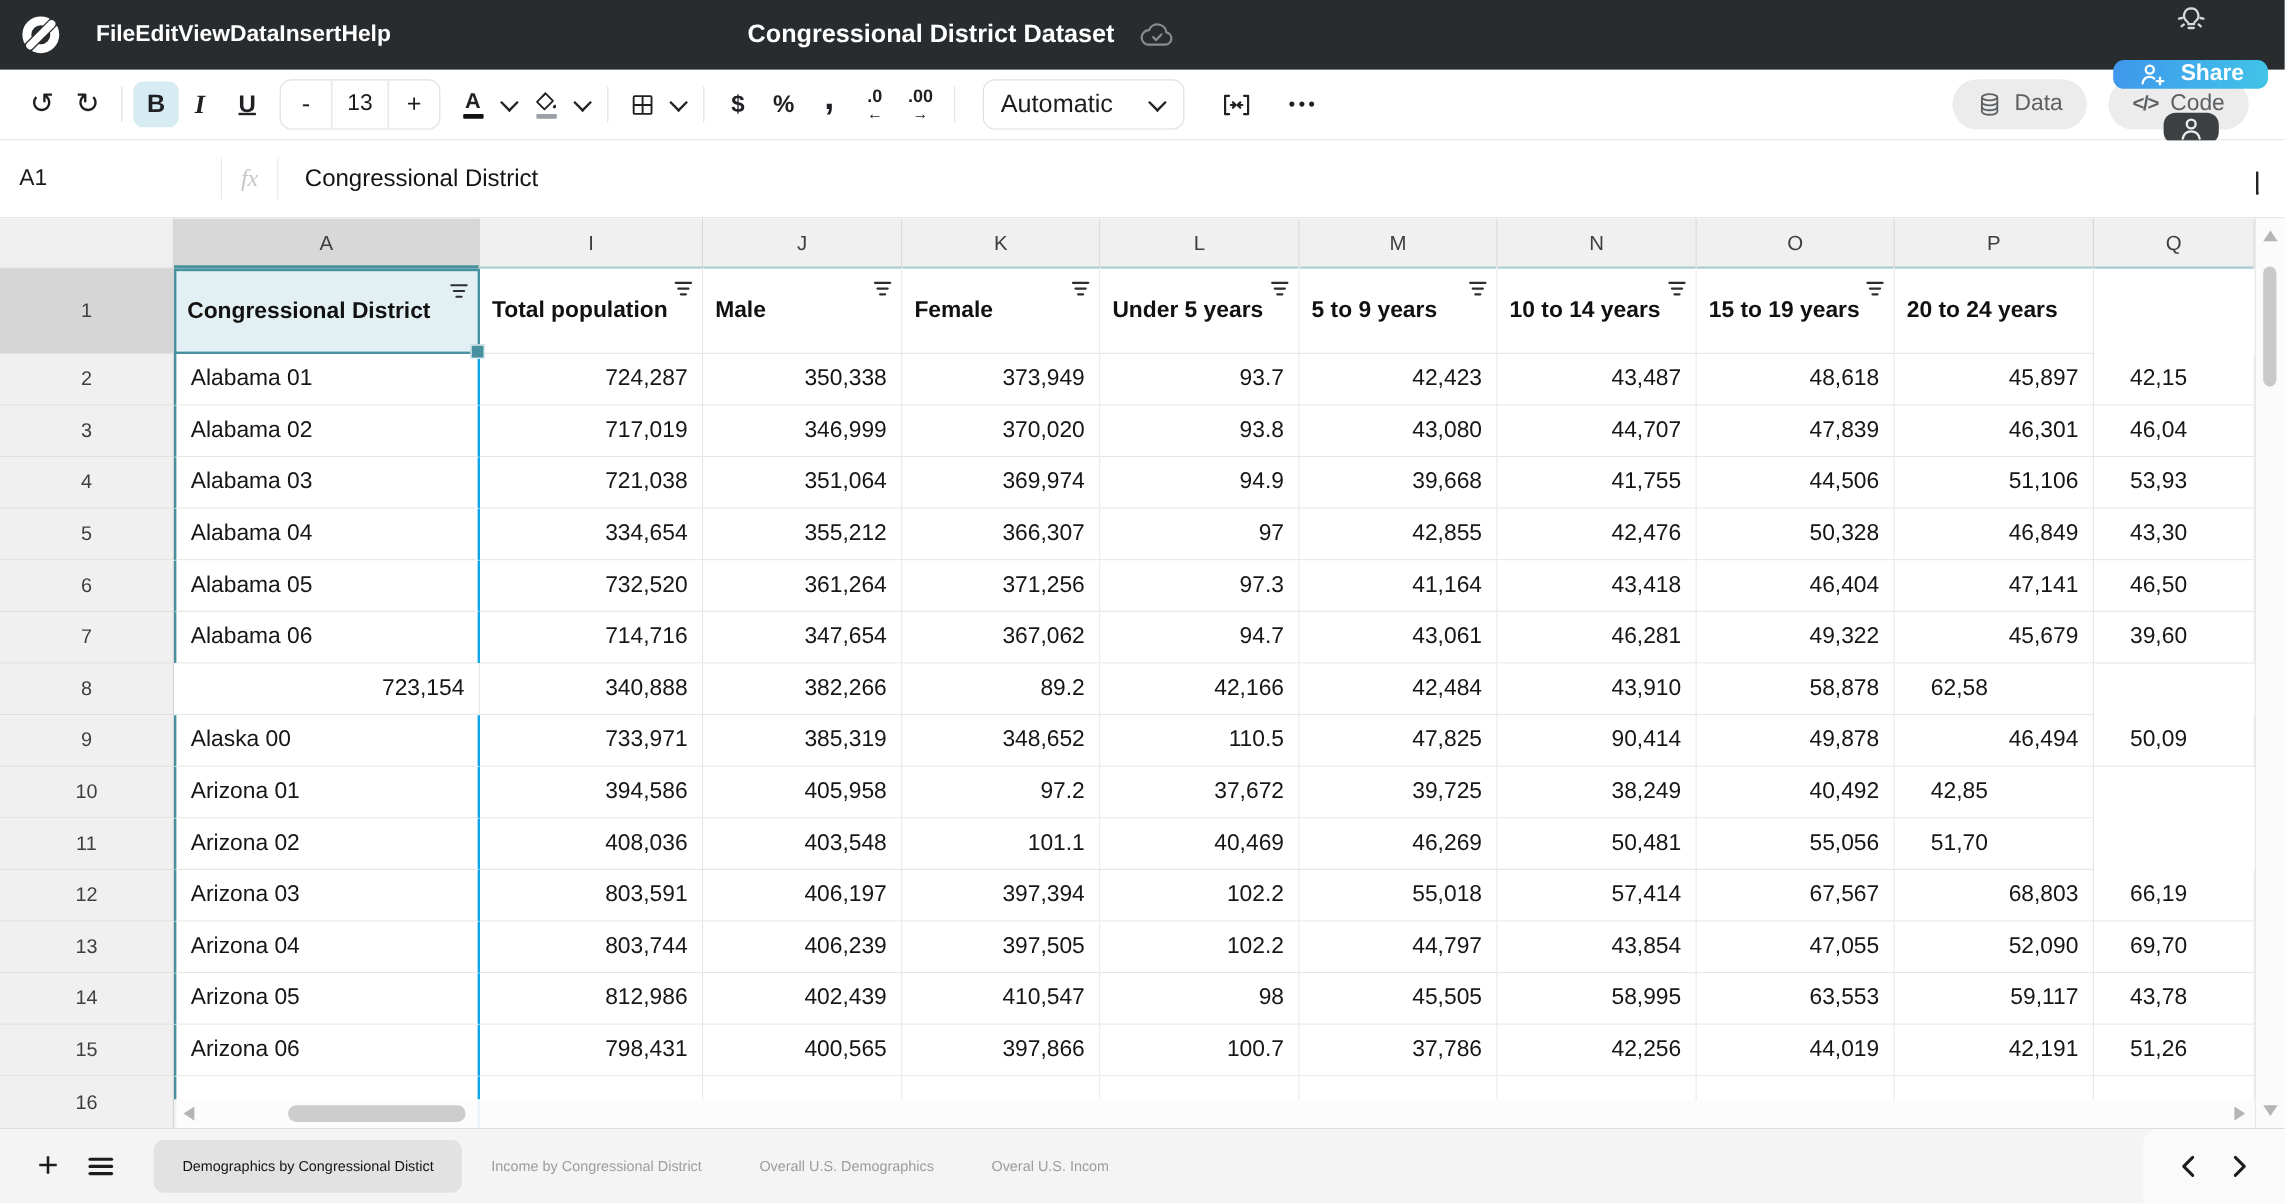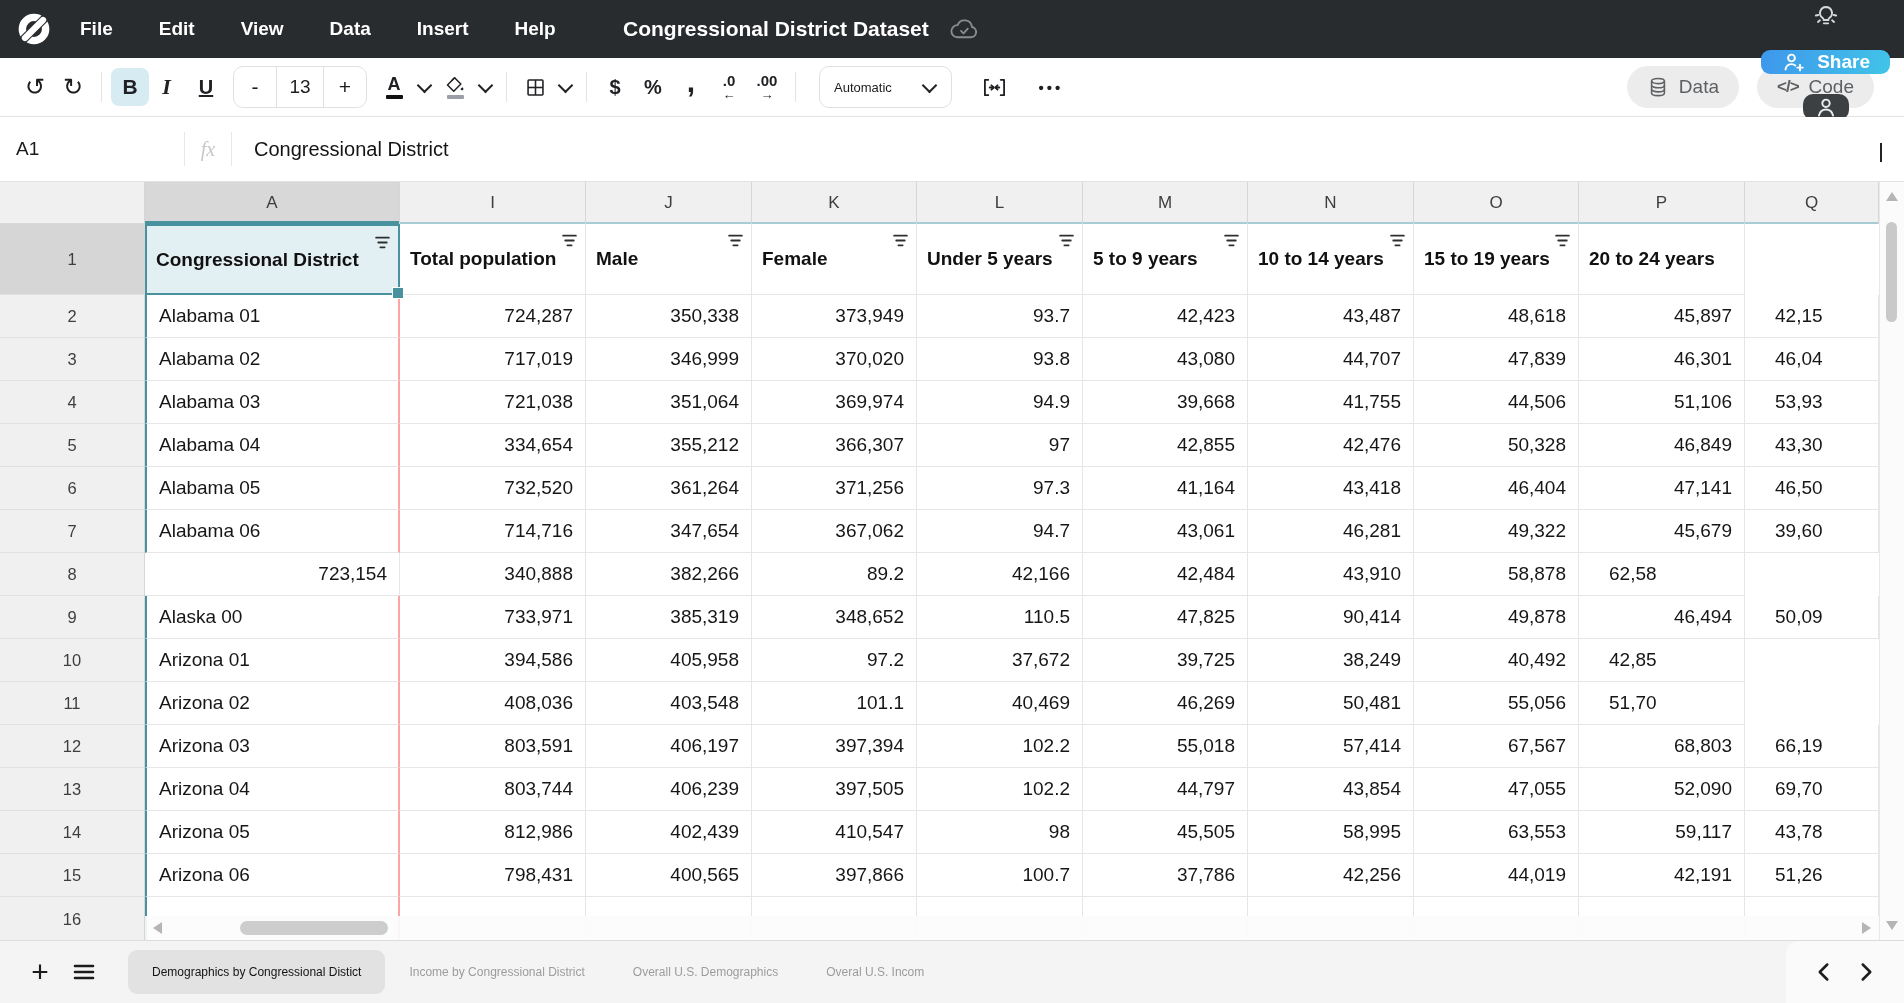--- a/index.html
+++ b/index.html
@@ -4,21 +4,21 @@
 <style>
   html,body{margin:0;padding:0;}
   body{width:1904px;height:1003px;overflow:hidden;background:#fff;
        font-family:"Liberation Sans",sans-serif;display:flex;flex-direction:column;
        -webkit-font-smoothing:antialiased;}
   svg{display:block}
 
   
   .topbar{height:58px;background:#292c2e;display:flex;align-items:center;position:relative;flex:none;}
   .logo{margin-left:16px;flex:none;cursor:pointer;}
-  .menus{display:flex;gap:46px;margin-left:28px;}
+  .menus{display:flex;margin-left:28px;}
   .menuitem{color:#fff;font-size:19px;font-weight:600;cursor:pointer;}
   .titlewrap{position:absolute;left:623px;top:0;bottom:0;display:flex;align-items:center;gap:20px;}
   .doctitle{color:#fff;font-size:21px;font-weight:700;}
   .tright{position:absolute;right:14px;top:0;bottom:0;display:flex;align-items:center;gap:20px;flex-direction:column;}
   .sharebtn{height:42px;border-radius:9px;background:linear-gradient(100deg,#3e97ec 0%,#41c4e8 100%);
             display:flex;align-items:center;gap:10px;padding:0 20px;cursor:pointer;}
   .sharebtn span{color:#fff;font-size:19px;font-weight:700;}
   .avatarbtn{width:46px;height:42px;border-radius:10px;background:#3c4043;display:flex;align-items:center;justify-content:center;cursor:pointer;}
 
   
@@ -40,21 +40,21 @@
   .bar.gray{background:#9aa0a6;}
   .chev{width:9px;height:9px;border-right:2px solid #222;border-bottom:2px solid #222;transform:rotate(45deg);margin:-4px 2px 0 2px;flex:none;}
   .chevbtn{display:flex;align-items:center;padding:0 4px;}
   .glyph$ ,.gsym{font-size:20px;font-weight:600;}
   .gsym{font-size:20px;font-weight:600;}
   .comma{font-size:30px;font-weight:700;transform:translateY(-5px);}
   .dec{flex-direction:column;gap:0;}
   .dec .dtop{font-size:15px;font-weight:700;line-height:1.1;}
   .dec .darr{font-size:13px;line-height:1;margin-top:-1px;}
   .fmtdd{height:40px;border:1.5px solid #dfdfdf;border-radius:10px;display:flex;align-items:center;
-         padding:0 14px;gap:30px;margin:0 10px 0 14px;font-size:13px;color:#1c1c1c;cursor:pointer;flex:none;}
+         padding:0 14px;gap:30px;margin:0 10px 0 14px;font-size:21px;color:#1c1c1c;cursor:pointer;flex:none;}
   .ellip{font-size:15px;font-weight:700;letter-spacing:3px;color:#202124;}
   .pillgrp{margin-left:auto;display:flex;gap:18px;margin-right:14px;}
   .pill{height:42px;border-radius:21px;background:#ececec;display:flex;align-items:center;gap:10px;
         padding:0 20px;color:#5d6164;font-size:19px;font-weight:500;cursor:pointer;}
   .codeg{font-size:17px;font-weight:600;letter-spacing:-1px;}
 
   
   .fbar{height:64px;background:#fff;border-bottom:1px solid #e3e3e3;display:flex;align-items:center;position:relative;flex:none;}
   .cellref{width:168px;padding-left:16px;font-size:19px;color:#1b1b1b;}
   .fsep{width:1px;height:34px;background:#e8e8e8;}
@@ -82,21 +82,21 @@
   .ficon{position:absolute;top:9px;right:7px;width:17px;height:15px;stroke:#2e2e2e;stroke-width:1.7;stroke-linecap:round;cursor:pointer;}
   .hcell.a1{background:#e3f0f3;border:2px solid #47929e;z-index:3;padding-left:9px;}
   .fhandle{position:absolute;right:-6px;bottom:-6px;width:10px;height:10px;background:#47929e;border:1.5px solid #fff;z-index:4;cursor:crosshair;}
   .drow{height:43px;}
   .row16{height:46px;}
   .cell{background:#fff;border-right:1px solid #e6e6e6;border-bottom:1px solid #e6e6e6;
         display:flex;align-items:center;font-size:19px;color:#161616;cursor:cell;overflow:hidden;white-space:nowrap;}
   .cname{padding-left:12px;justify-content:flex-start;}
   .cnum{justify-content:flex-end;padding-right:12px;}
   .qnum{justify-content:flex-start;padding-left:30px;}
-  .acol{border-left:2px solid #47929e;border-right:2px solid #fca5a5;}
+  .acol{border-left:2px solid #47929e;border-right:2px solid #0ea5e9;}
 
   
   .vscroll{width:24px;background:#fbfbfb;border-left:1px solid #e8e8e8;position:relative;flex:none;}
   .varrow{position:absolute;left:6px;width:0;height:0;border-left:6px solid transparent;border-right:6px solid transparent;cursor:pointer;}
   .varrow.up{top:10px;border-bottom:9px solid #b5b5b5;}
   .varrow.down{bottom:10px;border-top:9px solid #b5b5b5;}
   .vthumb{position:absolute;left:6px;top:40px;width:11px;height:100px;border-radius:6px;background:#c9c9c9;cursor:grab;}
   .hscroll{position:absolute;left:145px;right:0;bottom:0;height:24px;background:rgba(252,252,252,.92);display:flex;align-items:center;z-index:5;}
   .harrow{width:0;height:0;border-top:6px solid transparent;border-bottom:6px solid transparent;cursor:pointer;}
   .harrow.left{margin-left:8px;border-right:9px solid #b5b5b5;}

